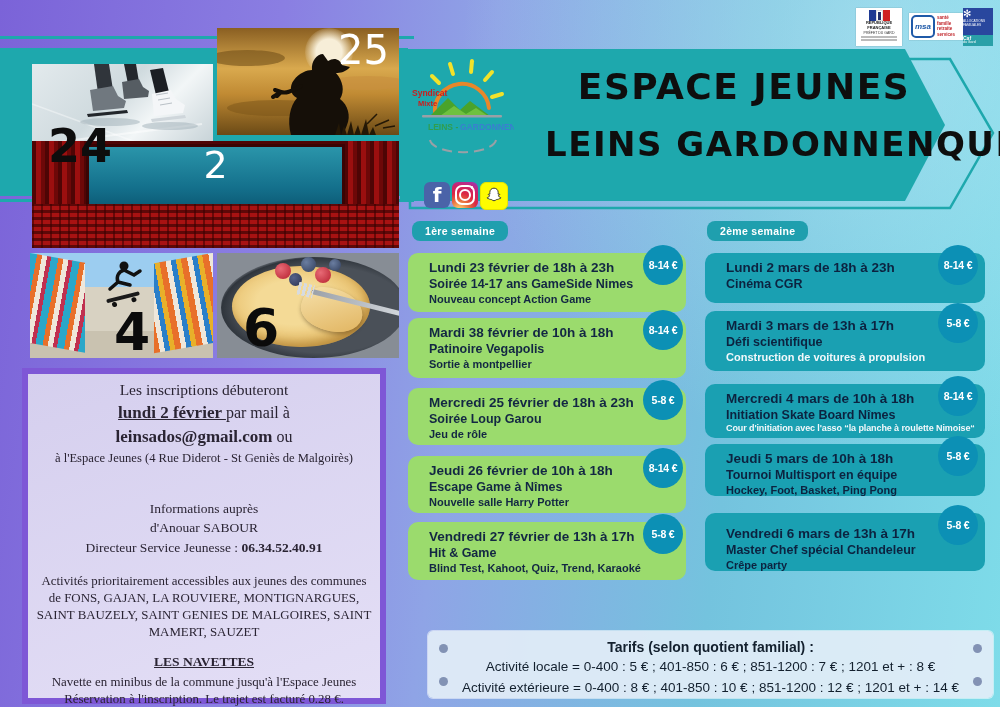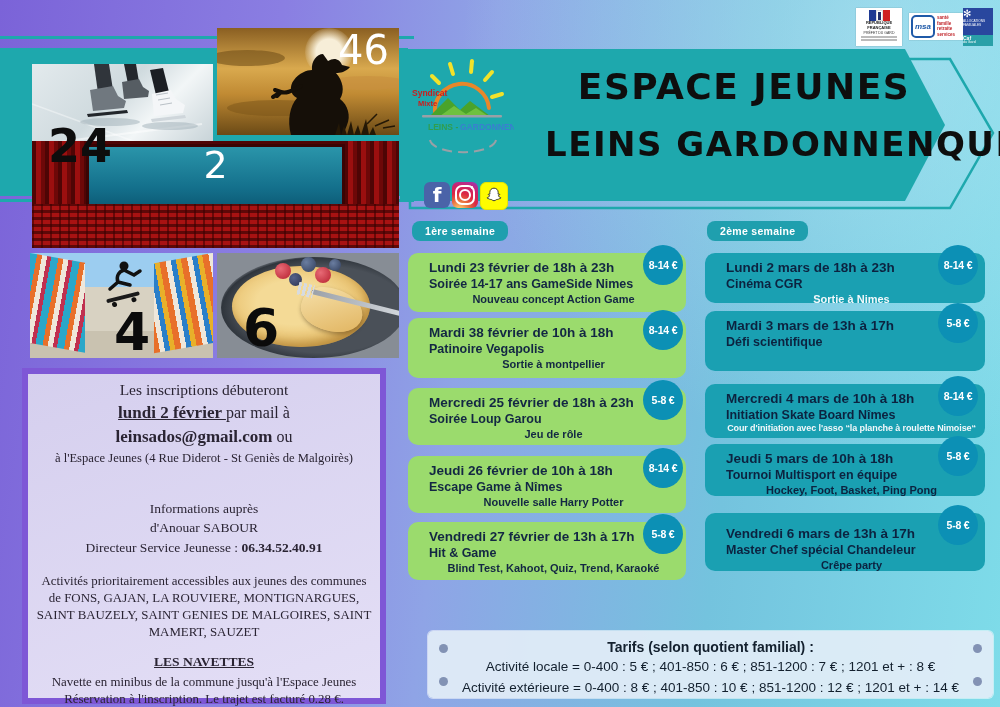--- a/index.html
+++ b/index.html
@@ -86,21 +86,21 @@
   
   .chip{background:#1f9fae;color:#fff;font-size:10.5px;font-weight:700;padding:4px 13px;border-radius:8px;letter-spacing:.3px;}
 
   
   .card{border-radius:10px;padding:6px 8px 4px 21px;box-sizing:border-box;}
   .card > div{white-space:nowrap;}
   .green{background:#9bdb6d;color:#132743;}
   .tealc{background:#1aa0b2;color:#0c2340;}
   .c-title{font-size:13.5px;font-weight:800;line-height:1.3;}
   .c-sub{font-size:12.5px;font-weight:700;line-height:1.25;}
-  .c-det{font-size:11px;font-weight:700;line-height:1.3;text-align:center;}
+  .c-det{font-size:11px;font-weight:700;line-height:1.3;}
   .c-det.small{font-size:9px;letter-spacing:-.1px;}
   .c-det.light{color:#f2f8fb;}
   .badge{position:absolute;top:-8px;width:40px;height:40px;border-radius:50%;background:#0c90b5;color:#fff;
     font-size:10.5px;font-weight:800;display:flex;align-items:center;justify-content:center;z-index:3;letter-spacing:-.2px;}
   .w1 .badge{right:3px;}
   .w2 .badge{right:7px;}
 
   
   .ipanel{left:22px;top:368px;width:364px;height:336px;box-sizing:border-box;border:6px solid #7e57d6;
     background:linear-gradient(160deg,#d5cfee,#e4dff6);text-align:center;color:#2a2433;
@@ -231,21 +231,21 @@
     <div class="abs moon-glow"></div>
     <svg class="abs" style="left:0;top:0" width="182" height="107" viewBox="0 0 182 107">
       <ellipse cx="30" cy="30" rx="38" ry="8" fill="#6b4a16" opacity=".55"></ellipse>
       <ellipse cx="150" cy="55" rx="40" ry="7" fill="#c89040" opacity=".6"></ellipse>
       <ellipse cx="60" cy="80" rx="50" ry="8" fill="#7a5318" opacity=".5"></ellipse>
       <path d="M74,107 C70,92 73,78 80,70 C73,67 72,58 77,52 C82,45 90,42 95,42 C94,33 100,26 106,26 L111,33 C117,29 123,31 125,37 L133,39 C129,44 123,45 119,45 C126,53 128,63 123,71 C131,77 134,88 130,97 L126,107 Z" fill="#150f08"></path>
       <path d="M84,58 C76,62 70,66 64,64 L56,69 M64,64 L58,62 M64,64 L60,68" stroke="#150f08" stroke-width="4" fill="none" stroke-linecap="round"></path>
       <path d="M118,107 l4,-12 2,12 3,-9 3,9 4,-14 3,14 4,-10 3,10 5,-16 3,16 4,-8 3,8 z" fill="#241806"></path>
       <path d="M150,96 l10,-10 M158,98 l14,-6 M166,100 l12,-2" stroke="#241806" stroke-width="1.5"></path>
     </svg>
-    <div class="pnum" style="right:10px;top:2px;font-size:40px;font-weight:400;color:#fff">46</div>
+    <div class="pnum" style="right:10px;top:2px;font-size:40px;font-weight:400;color:#fff">25</div>
   </div>
 
   <div class="abs photo ph-cine">
     <div class="abs curt" style="left:0"></div>
     <div class="abs curt" style="right:0"></div>
     <div class="abs screen"></div>
     <div class="abs seats"></div>
     <div class="pnum" style="left:0;right:0;top:5px;text-align:center;font-size:38px;font-weight:400;color:#fff">2</div>
   </div>
 
@@ -308,26 +308,26 @@
     <div class="badge">5-8 €</div>
     <div class="c-title">Vendredi 27 février de 13h à 17h</div>
     <div class="c-sub">Hit &amp; Game</div>
     <div class="c-det">Blind Test, Kahoot, Quiz, Trend, Karaoké</div>
   </div>
 
   <div class="abs card tealc w2" style="left:705px;top:253px;width:280px;height:50px">
     <div class="badge">8-14 €</div>
     <div class="c-title">Lundi 2 mars de 18h à 23h</div>
     <div class="c-sub">Cinéma CGR</div>
-    <div class="c-det light">Sortie à Nimes</div>
   </div>
   <div class="abs card tealc w2" style="left:705px;top:311px;width:280px;height:60px">
     <div class="badge">5-8 €</div>
     <div class="c-title">Mardi 3 mars de 13h à 17h</div>
     <div class="c-sub">Défi scientifique</div>
+    <div class="c-det light">Construction de voitures à propulsion</div>
   </div>
   <div class="abs card tealc w2" style="left:705px;top:384px;width:280px;height:54px">
     <div class="badge">8-14 €</div>
     <div class="c-title">Mercredi 4 mars de 10h à 18h</div>
     <div class="c-sub">Initiation Skate Board Nîmes</div>
     <div class="c-det light small">Cour d'initiation avec l'asso “la planche à roulette Nimoise“</div>
   </div>
   <div class="abs card tealc w2" style="left:705px;top:444px;width:280px;height:52px">
     <div class="badge">5-8 €</div>
     <div class="c-title">Jeudi 5 mars de 10h à 18h</div>

